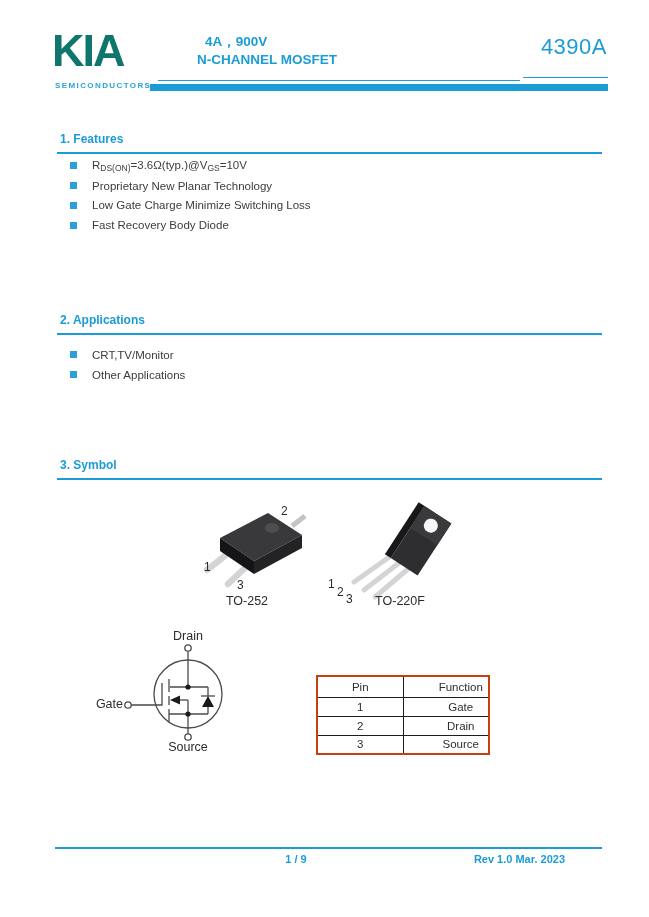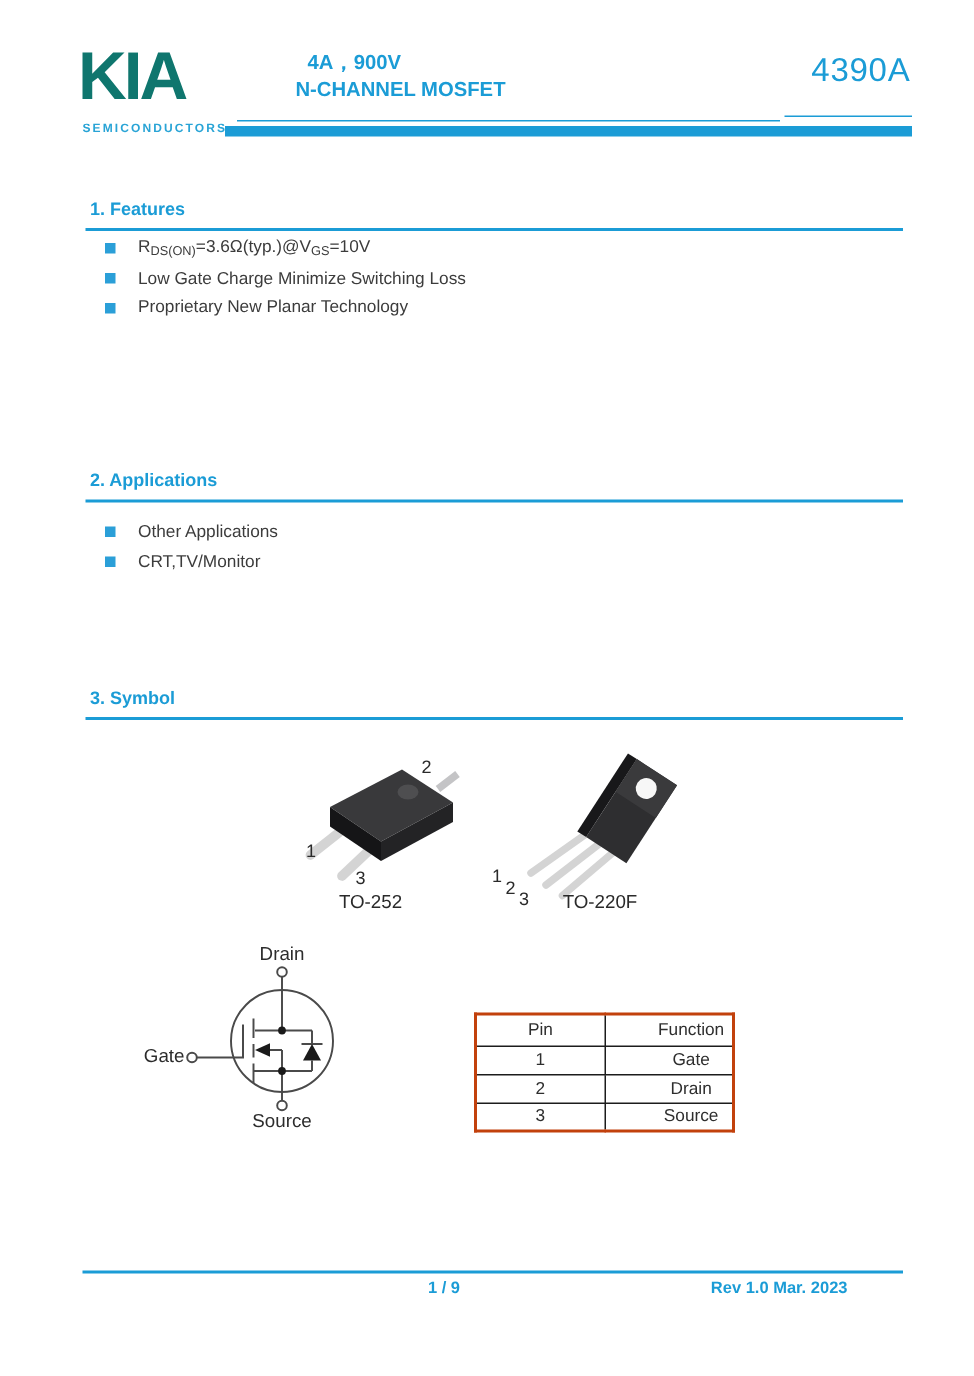--- a/index.html
+++ b/index.html
@@ -64,39 +64,43 @@
   <div class="abs sec-head" style="left:60px;top:132px">1. Features</div>
   <div class="abs sec-rule" style="top:152px"></div>
 
   <ul class="abs blist" style="top:156px">
     <li>
       <span class="bullet"></span>
       <span class="btext"><span>R</span><span class="sub">DS(ON)</span><span>=3.6Ω(typ.)@V</span><span class="sub">GS</span><span>=10V</span></span>
     </li>
     <li>
       <span class="bullet"></span>
+      <span class="btext">Proprietary New Planar Technology</span>
+    </li>
+    <li>
+      <span class="bullet"></span>
       <span class="btext">Low Gate Charge Minimize Switching Loss</span>
     </li>
     <li>
       <span class="bullet"></span>
-      <span class="btext">Proprietary New Planar Technology</span>
+      <span class="btext">Fast Recovery Body Diode</span>
     </li>
   </ul>
 
   <div class="abs sec-head" style="left:60px;top:313px">2. Applications</div>
   <div class="abs sec-rule" style="top:333px"></div>
 
   <ul class="abs blist" style="top:345px">
     <li>
       <span class="bullet"></span>
-      <span class="btext">Other Applications</span>
+      <span class="btext">CRT,TV/Monitor</span>
     </li>
     <li>
       <span class="bullet"></span>
-      <span class="btext">CRT,TV/Monitor</span>
+      <span class="btext">Other Applications</span>
     </li>
   </ul>
 
   <div class="abs sec-head" style="left:60px;top:458px">3. Symbol</div>
   <div class="abs sec-rule" style="top:478px"></div>
 
   <svg class="abs" style="left:190px;top:498px" width="130" height="114" viewBox="0 0 130 114">
     <line x1="102" y1="28" x2="115" y2="18" stroke="#c4c4c6" stroke-width="5"></line>
     <line x1="36" y1="57" x2="17" y2="72" stroke="#d4d4d4" stroke-width="6.5" stroke-linecap="round"></line>
     <line x1="56" y1="69" x2="38" y2="86" stroke="#d4d4d4" stroke-width="6.5" stroke-linecap="round"></line>

